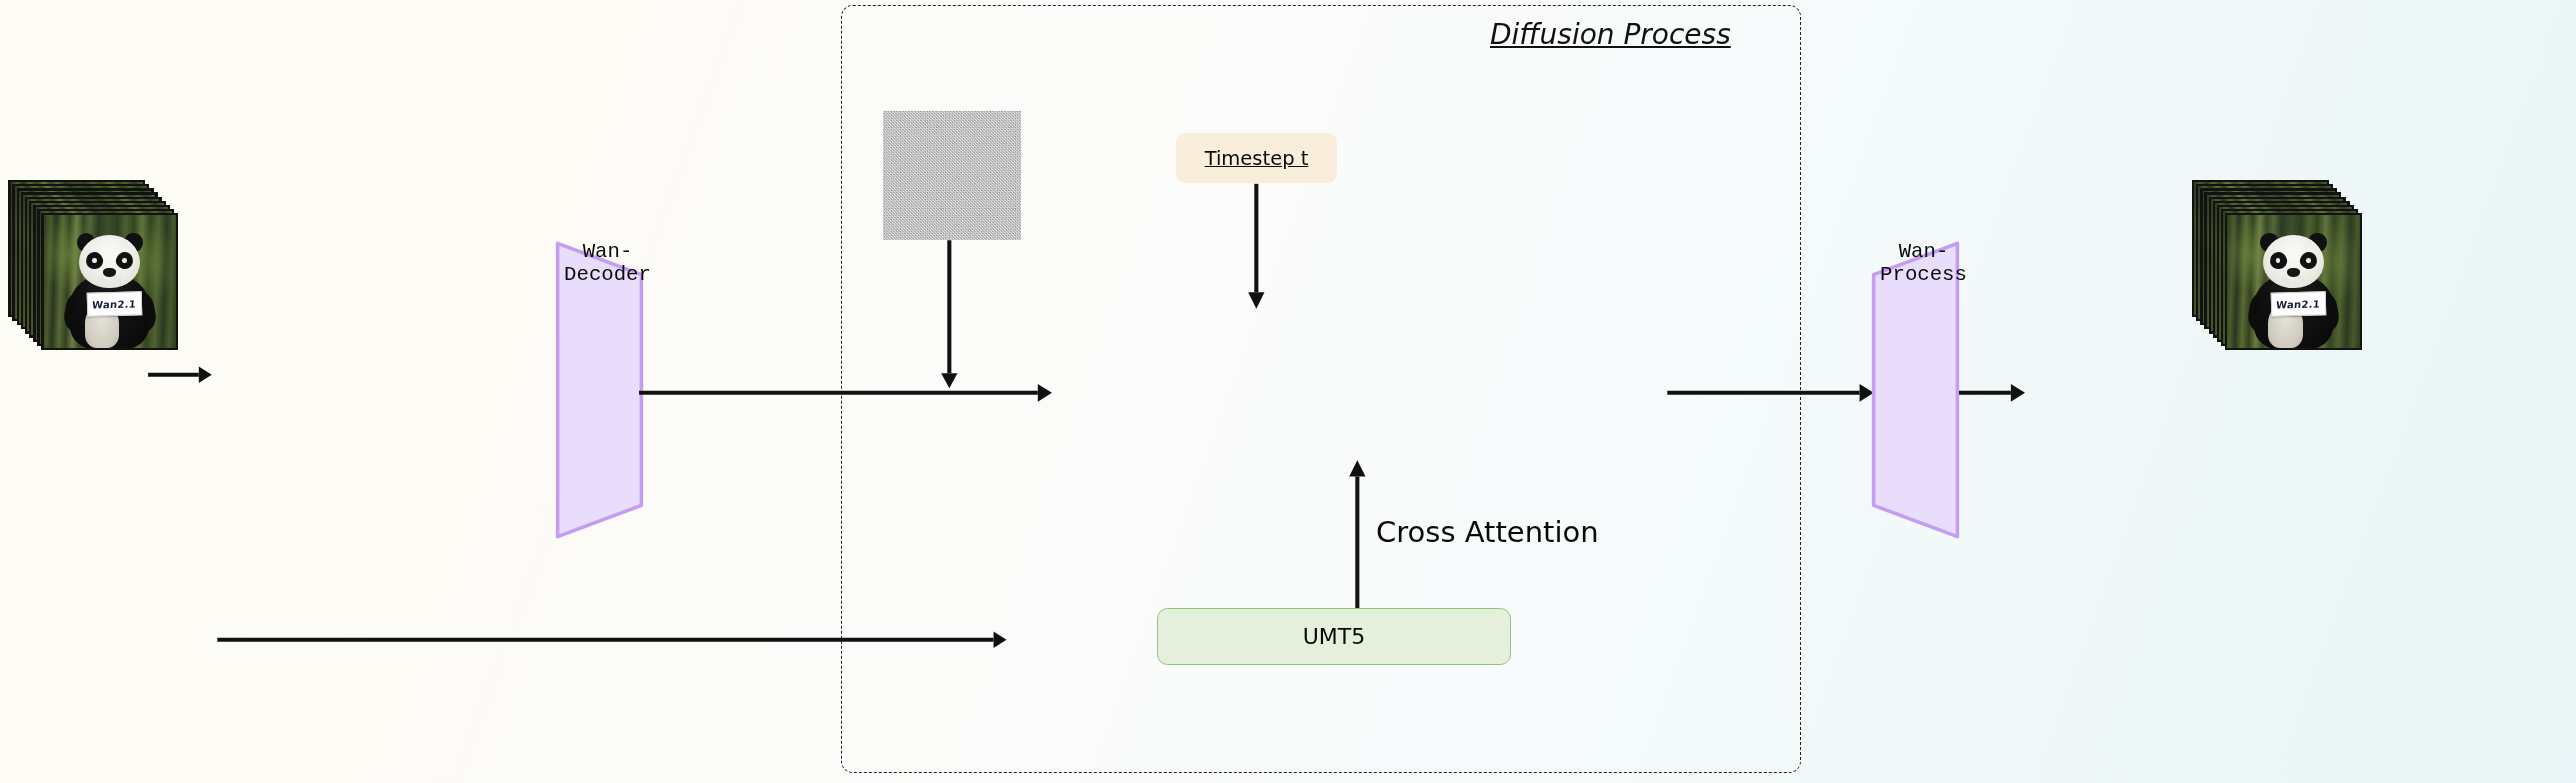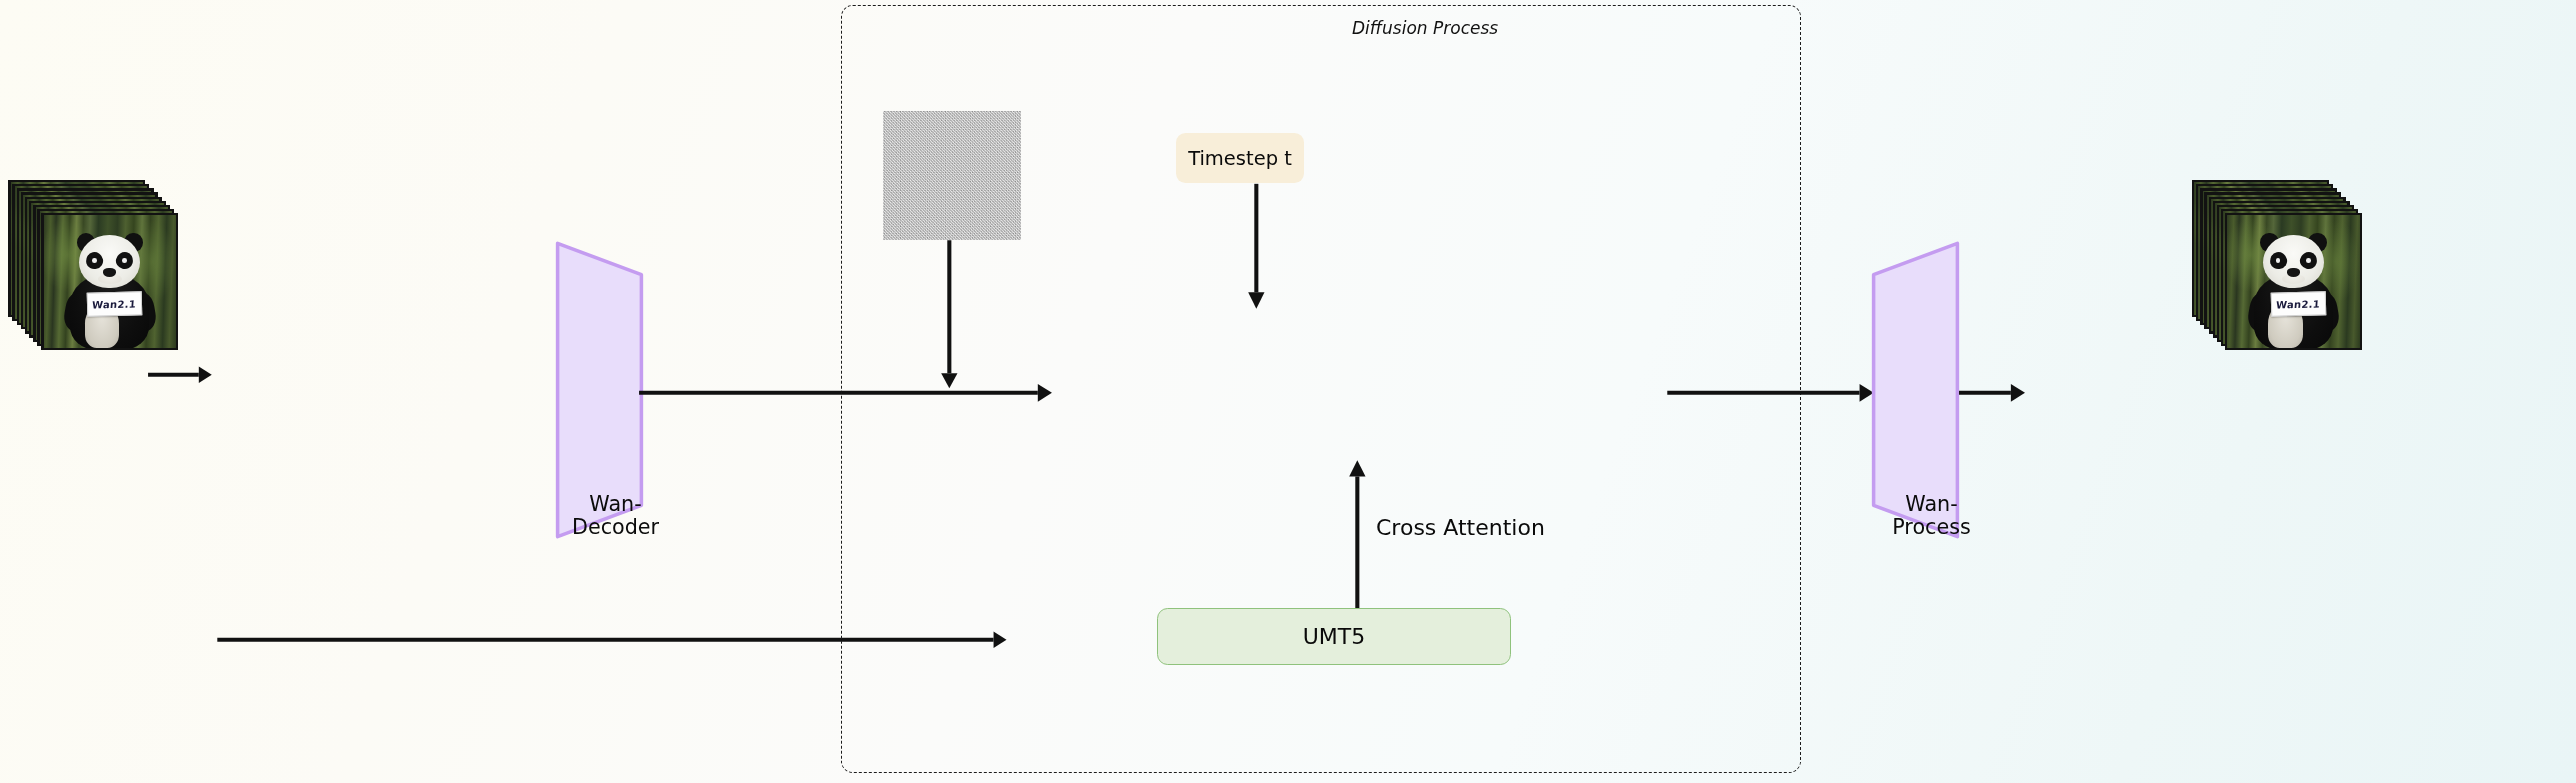--- a/index.html
+++ b/index.html
@@ -126,25 +126,26 @@
     color: #1a1a3c;
     letter-spacing: 0.3px;
     white-space: nowrap;
     transform: skewX(-6deg);
     font-weight: 600;
   }
   .trap-wrap { position: absolute; }
   .trap-wrap svg { position: absolute; left: 0; top: 0; }
   .trap-label {
     position: absolute;
-    left: 16px; top: 0; width: 100%; height: 100%;
-    display: flex; align-items: flex-end; justify-content: center;
+    left: 8px; top: 0; width: 100%; height: 100%;
+    display: flex; align-items: flex-start; justify-content: center;
     text-align: center; line-height: 1.1;
     color: #0b0b0b;
     pointer-events: none;
+    font-family: Liberation Mono, monospace;
   }
 
   
   .rbox {
     position: absolute;
     box-sizing: border-box;
     display: flex;
     align-items: center;
     justify-content: center;
     text-align: center;
@@ -278,49 +279,49 @@
       </div>
     </div>
   </div>
 
   <svg class="conn" style="left:217px; top:628px; width:791px; height:23.6px;" viewBox="0 0 1340 40" width="791" height="23.6">
     <line x1="0" y1="20" x2="1316" y2="20" stroke="#111" stroke-width="7"></line>
     <polygon points="1316,6 1338,20 1316,34" fill="#111"></polygon>
   </svg>
 
   <div class="diffusion-region" style="left:841px; top:4.7px; width:960px; height:768px;"></div>
-  <div class="diffusion-title" style="left:1352px; top:17.7px; font-size:17px;">Diffusion Process</div>
+  <div class="diffusion-title" style="left:1490px; top:17.7px; font-size:28px;text-decoration:underline;">Diffusion Process</div>
 
   <div class="noise" style="left:883px; top:111px; width:138px; height:129px;"></div>
 
   <svg class="conn" style="left:933px; top:239px; width:35px; height:154px;" viewBox="0 0 60 260" width="35" height="154">
     <line x1="28" y1="0" x2="28" y2="228" stroke="#111" stroke-width="7"></line>
     <polygon points="14,228 42,228 28,254" fill="#111"></polygon>
   </svg>
 
   <svg class="conn" style="left:639px; top:381px; width:413px; height:23.6px;" viewBox="0 0 700 40" width="413" height="23.6">
     <line x1="0" y1="20" x2="676" y2="20" stroke="#111" stroke-width="7"></line>
     <polygon points="676,5 700,20 676,35" fill="#111"></polygon>
   </svg>
 
-  <div class="rbox box-timestep" style="left:1176px; top:133px; width:128px; height:50px;">
+  <div class="rbox box-timestep" style="left:1176px; top:133px; width:161px; height:50px;text-decoration:underline;">
     <span style="font-size:19.5px;">Timestep t</span>
   </div>
 
   <svg class="conn" style="left:1240px; top:183px; width:35px; height:130px;" viewBox="0 0 60 220" width="35" height="130">
     <line x1="28" y1="0" x2="28" y2="186" stroke="#111" stroke-width="7"></line>
     <polygon points="14,186 42,186 28,214" fill="#111"></polygon>
   </svg>
 
 
   <svg class="conn" style="left:1341px; top:458px; width:35px; height:155px;" viewBox="0 0 60 262" width="35" height="155">
     <line x1="28" y1="262" x2="28" y2="30" stroke="#111" stroke-width="7"></line>
     <polygon points="14,30 42,30 28,2" fill="#111"></polygon>
   </svg>
-  <div class="cross-attn-label" style="left:1376px; top:515px; font-size:22px;">Cross Attention</div>
+  <div class="cross-attn-label" style="left:1376px; top:515px; font-size:29px;">Cross Attention</div>
 
   <div class="rbox box-umt5" style="left:1157px; top:608px; width:354px; height:57px;">
     <span style="font-size:22px;">UMT5</span>
   </div>
 
   <svg class="conn" style="left:1667px; top:381px; width:207px; height:23.6px;" viewBox="0 0 350 40" width="207" height="23.6">
     <line x1="0" y1="20" x2="326" y2="20" stroke="#111" stroke-width="7"></line>
     <polygon points="326,5 350,20 326,35" fill="#111"></polygon>
   </svg>
 

